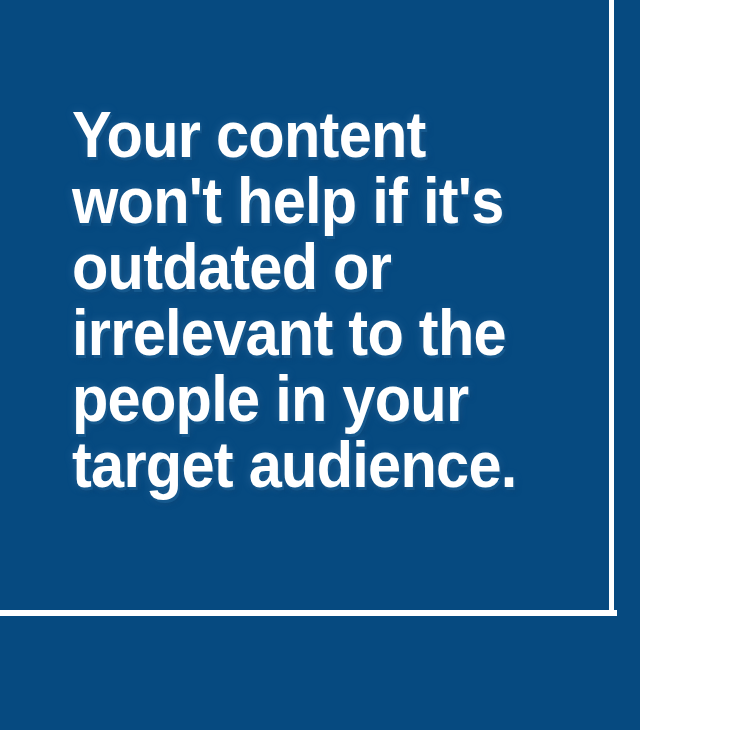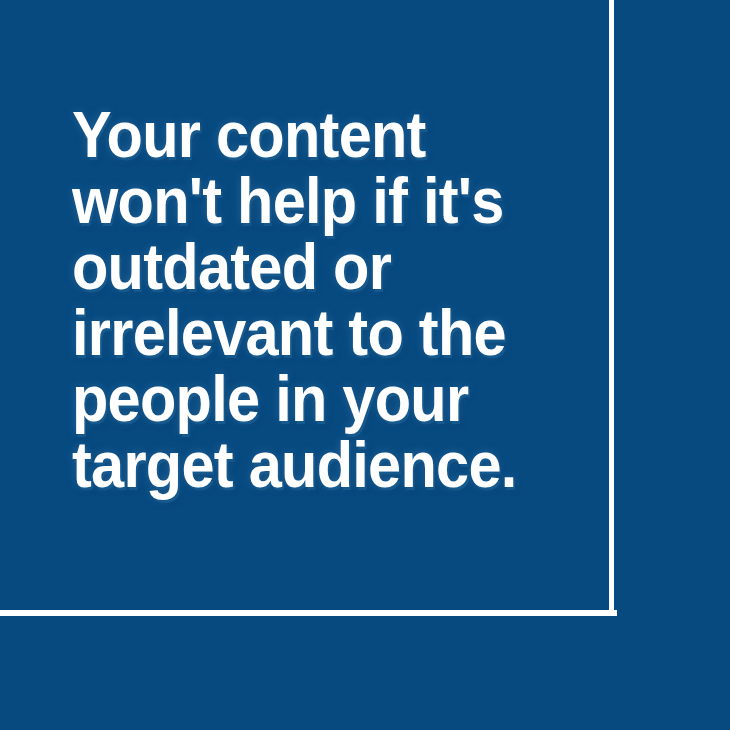--- a/index.html
+++ b/index.html
@@ -7,21 +7,21 @@
     margin: 0;
     padding: 0;
   }
   body {
     background: #ffffff;
     font-family: "Liberation Sans", sans-serif;
   }
 
   #canvas {
     position: relative;
-    width: 730px;
+    width: 640px;
     height: 730px;
     overflow: hidden;
     background: #064A80;
   }
 
   
   .frame-line {
     position: absolute;
     background: #ffffff;
   }

